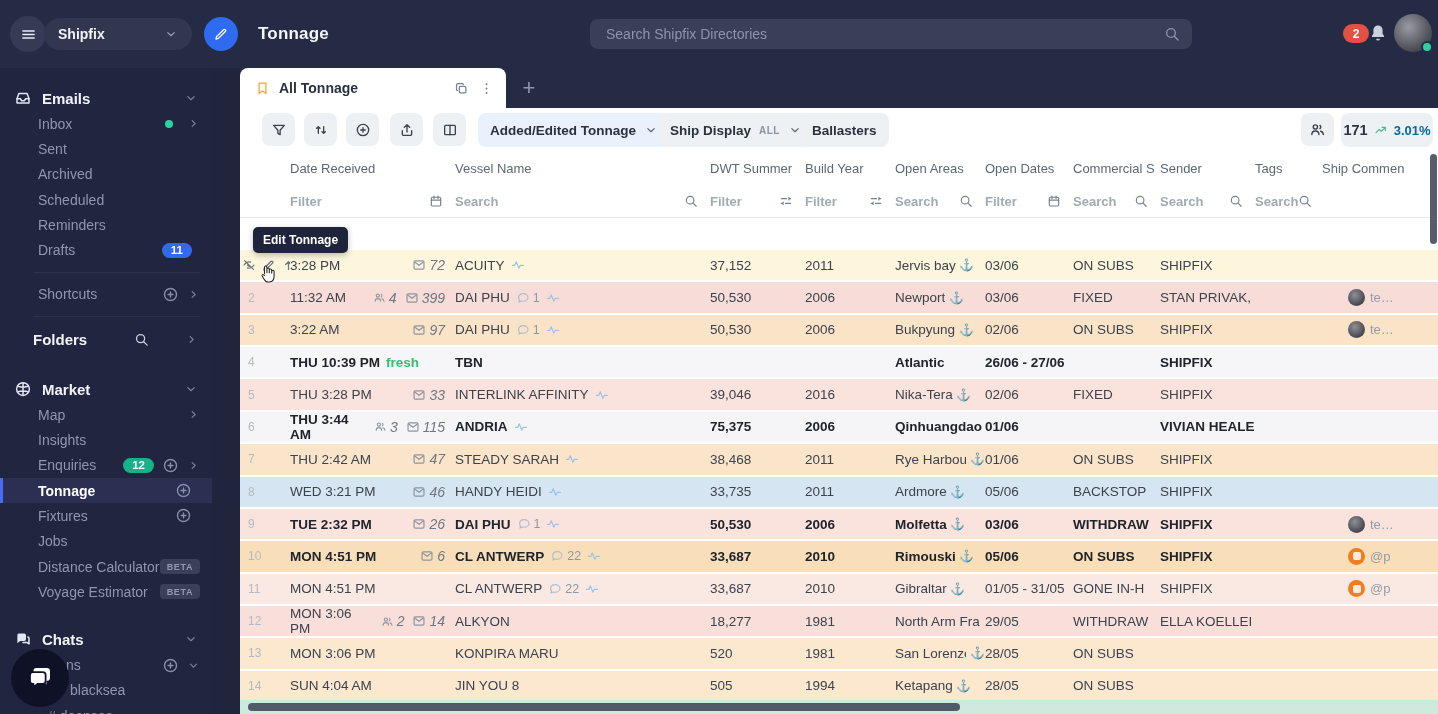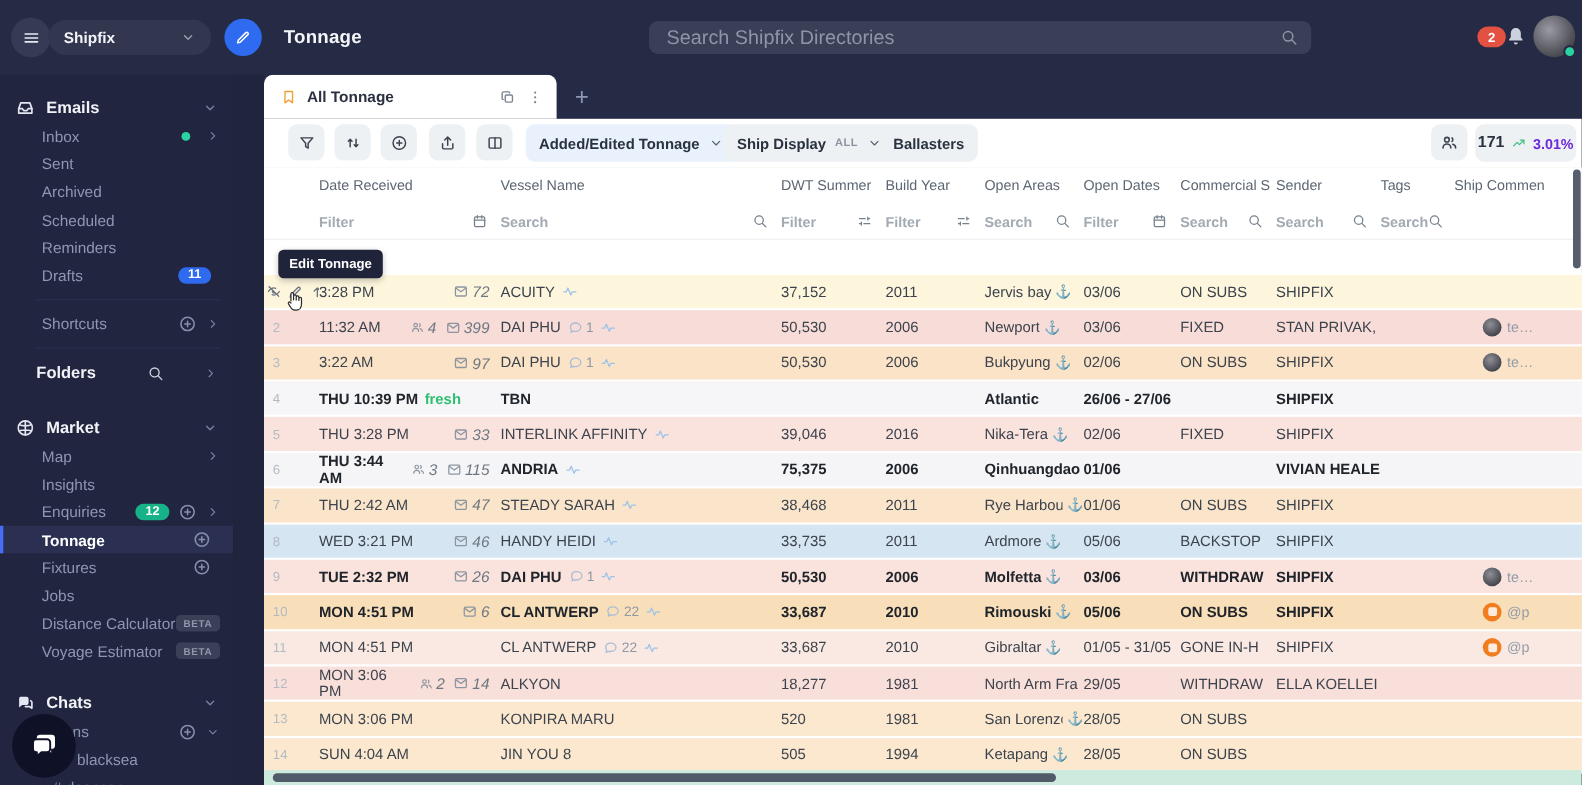--- a/index.html
+++ b/index.html
@@ -13,21 +13,21 @@
     background:#353a55; color:#e8eaf2; display:flex; align-items:center; justify-content:center; cursor:pointer; }
   .workspace-pill { position:absolute; left:44px; top:18px; width:148px; height:32px; border-radius:16px;
     background:#32374f; display:flex; align-items:center; justify-content:space-between; padding:0 14px; cursor:pointer; }
   .workspace-pill .ws-label { color:#f2f3f7; font-size:14px; font-weight:700; }
   .workspace-pill .ic { color:#9aa0b5; }
   .compose-btn { position:absolute; left:204px; top:17px; width:34px; height:34px; border-radius:50%;
     background:#2e6bf0; color:#fff; display:flex; align-items:center; justify-content:center; cursor:pointer; }
   .page-title { position:absolute; left:258px; top:24px; color:#f4f5f9; font-size:17px; font-weight:700; letter-spacing:.2px; }
   .top-search { position:absolute; left:590px; top:19px; width:602px; height:30px; border-radius:8px;
     background:#3a3f58; display:flex; align-items:center; padding:0 12px 0 16px; }
-  .top-search .ph { flex:1; color:#8e94aa; font-size:18px; }
+  .top-search .ph { flex:1; color:#8e94aa; font-size:14px; }
   .top-search .ic { color:#8e94aa; }
   .notif-badge { position:absolute; left:1343px; top:24px; min-width:26px; height:19px; border-radius:10px;
     background:#e25141; color:#fff; font-size:12px; font-weight:700; display:flex; align-items:center; justify-content:center; padding:0 8px; }
   .bell { position:absolute; left:1368px; top:23px; color:#ccd1de; }
   .avatar { position:absolute; left:1394px; top:14px; width:38px; height:38px; border-radius:50%;
     background:radial-gradient(circle at 38% 35%, #9a9aa2, #55555e 60%, #2c2c34); }
   .avatar .status-dot { position:absolute; right:-1px; bottom:-1px; width:12px; height:12px; border-radius:50%;
     background:#2bd3a0; border:2px solid #262b45; }
 
   
@@ -449,21 +449,21 @@
             </svg>
           </span>
         </div>
       <div class="tb-stats">
         <span class="cnt">171</span>
         <span class="js-ic" style="color:#3fbd82">
             <svg class="ic" width="14" height="14" viewBox="0 0 24 24" fill="none" stroke="currentColor" stroke-width="2" stroke-linecap="round" stroke-linejoin="round">
               <path d="M3.5 16.5l5.5-5.5 3.5 3.5 7-7M14 7.5h5.5V13"></path>
             </svg>
           </span>
-        <span class="pct" style="color:#6d28d9">3.01%</span>
+        <span class="pct" style="color:#0369a1">3.01%</span>
       </div>
     </div>
 
     <div class="grid-table">
       <div class="trow hdr-row" id="hdr-row">
           <div class="hdr-cell"></div>
           <div class="hdr-cell">Date Received</div>
           <div class="hdr-cell">Vessel Name</div>
           <div class="hdr-cell">DWT Summer</div>
           <div class="hdr-cell">Build Year</div>

